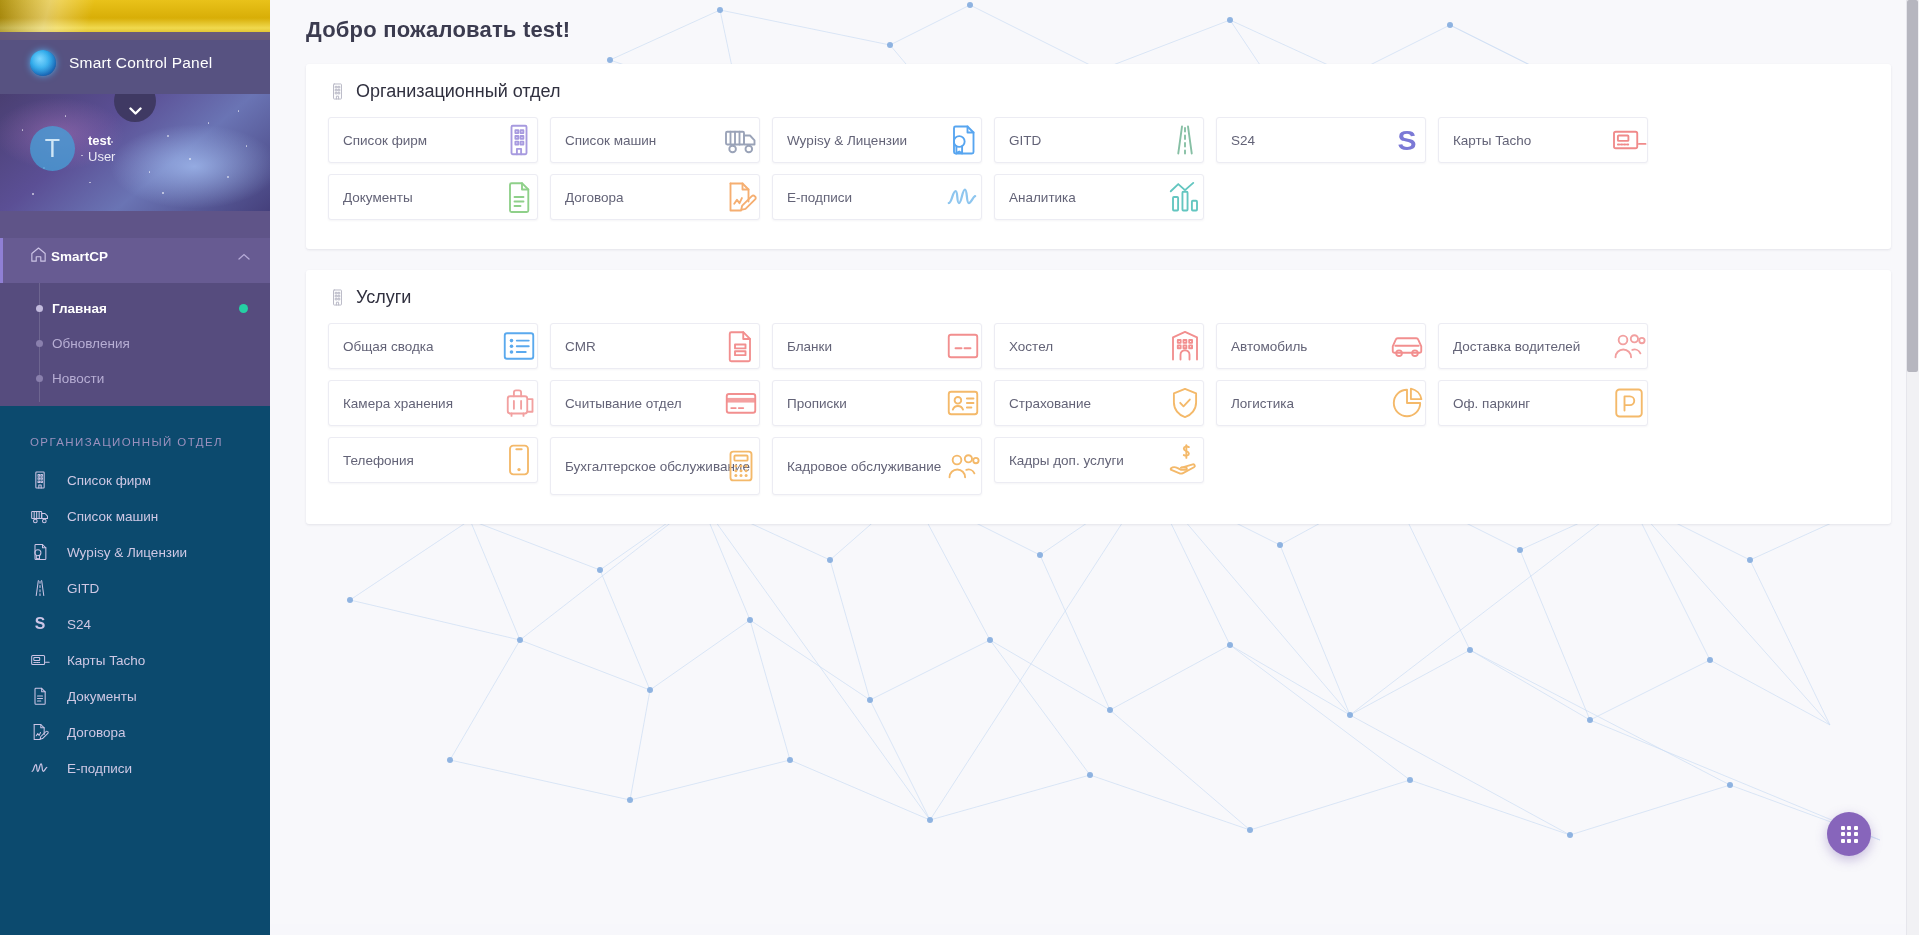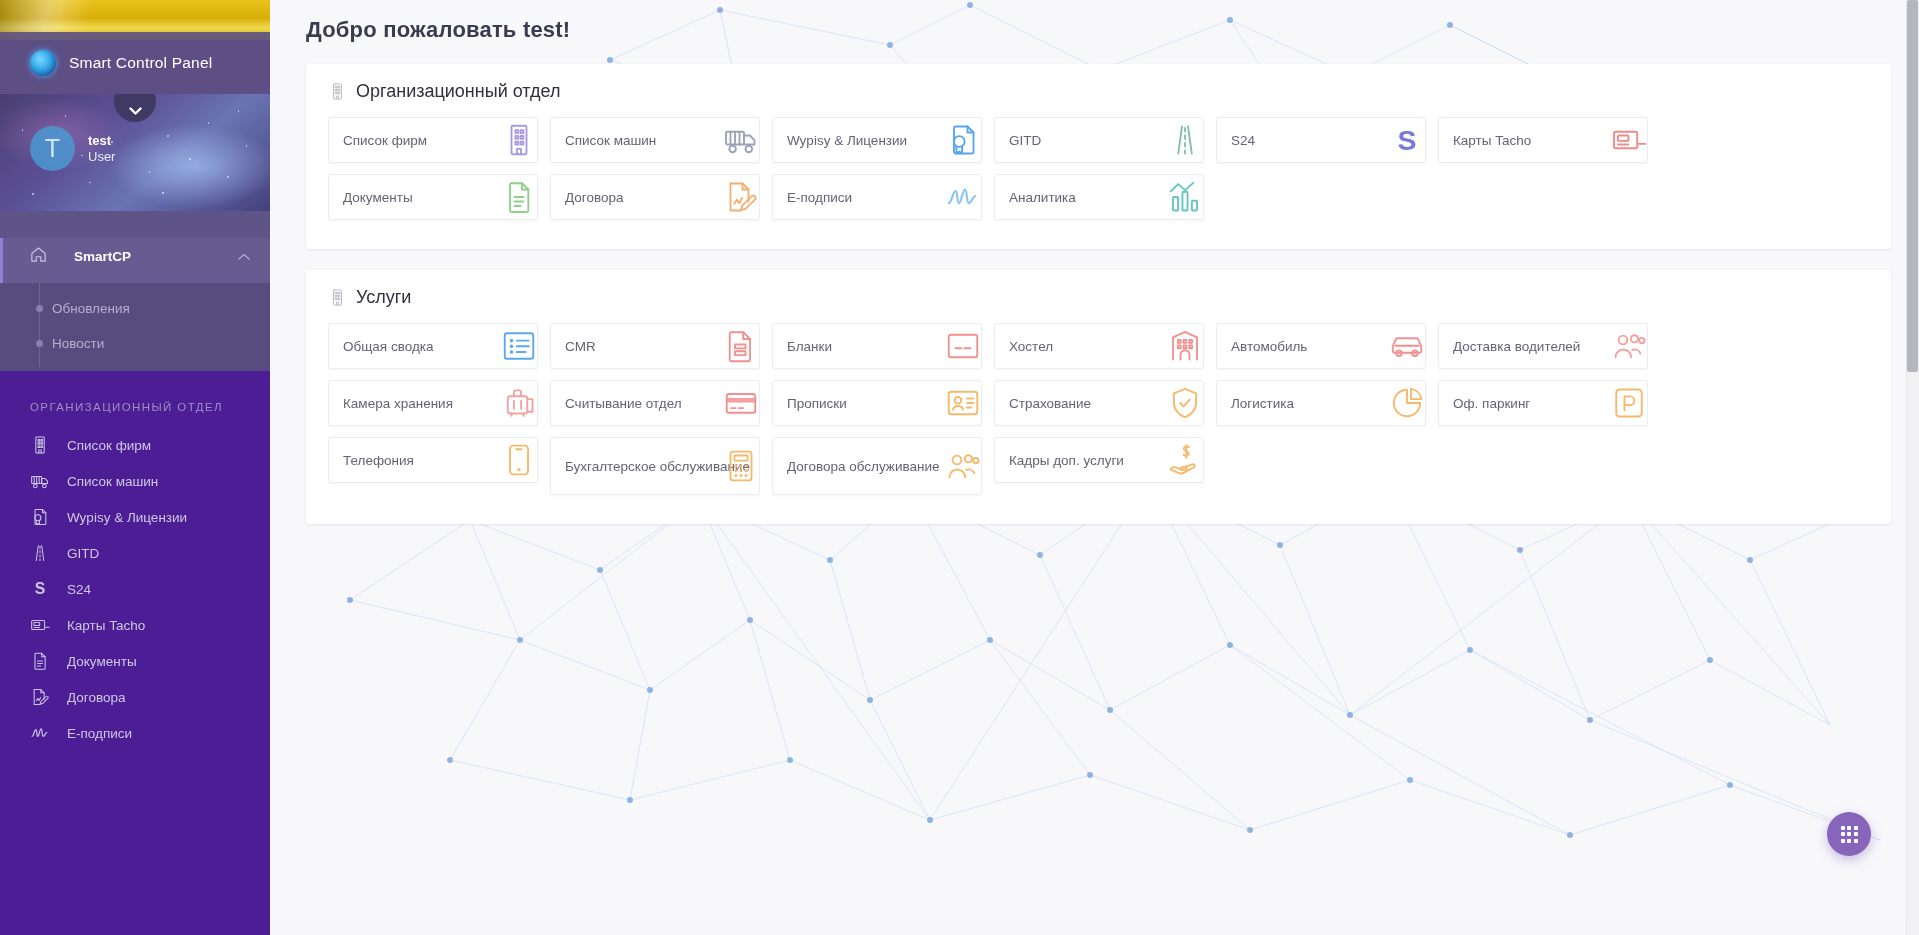--- a/index.html
+++ b/index.html
@@ -8,21 +8,21 @@
     overflow: hidden;
     font-family: "Liberation Sans", sans-serif;
     background: #f7f7fb;
   }
   #app { position: relative; width: 1919px; height: 935px; display: flex; }
 
   
   .sidebar {
     width: 270px; height: 935px;
     position: relative;
-    background: #4c1d95;
+    background: #0c4a6e;
     flex: 0 0 270px;
     overflow: hidden;
     z-index: 5;
   }
   .sb-flagstrip {
     position: absolute; top: 0; left: 0; width: 270px; height: 40px;
     background:
       linear-gradient(105deg, rgba(255,255,255,.0) 0%, rgba(255,255,255,.35) 18%, rgba(255,255,255,0) 34%),
       linear-gradient(98deg, rgba(0,0,0,.25) 0%, rgba(0,0,0,0) 22%),
       linear-gradient(180deg, #e9c21a 0%, #d8ae07 45%, #f0d94e 70%, #cfa400 100%);
@@ -72,21 +72,21 @@
     color: #cfe6f6; font-size: 25px;
     display: flex; align-items: center; justify-content: center;
   }
   .sb-uname { color: #fff; font-size: 13px; font-weight: bold; line-height: 16px; }
   .sb-urole { color: #eceaf5; font-size: 13px; line-height: 16px; }
 
   .sb-scroll { position: absolute; top: 211px; left: 0; width: 270px; bottom: 0; }
   .sb-gap { height: 27px; background: #5f5488; }
 
   .sb-group-head {
-    height: 45px; display: flex; align-items: center; gap: 26px;
+    height: 45px; display: flex; align-items: center; gap: 3px;
     padding: 0 20px 8px 26px;
     background: #675b92; position: relative;
     border-left: 3px solid #8f7fd4;
   }
   .sb-group-head .lbl { color: #fff; font-size: 13.5px; font-weight: bold; flex: 1; }
   .sb-group-head .chev { color: #b6abd8; font-size: 11px; }
   .sb-sub { background: #564c7e; padding: 8px 0 10px 0; position: relative; }
   .sb-sub::before {
     content: ""; position: absolute; left: 39px; top: 0; bottom: 4px; width: 1px;
     background: rgba(255,255,255,.14);
@@ -244,20 +244,25 @@
         </span>
         <span class="lbl">SmartCP</span>
         <span class="chev">
           <svg width="12" height="8" viewBox="0 0 12 8">
               <path d="M1 6 L6 1.6 L11 6" stroke="#b6abd8" stroke-width="1.3" fill="none" stroke-linecap="round"></path>
             </svg>
         </span>
       </div>
 
       <div class="sb-sub">
+        <div class="sb-sub-item active">
+          <span class="dot"></span>
+          <span>Главная</span>
+          <span class="badge"></span>
+        </div>
         <div class="sb-sub-item">
           <span class="dot"></span>
           <span>Обновления</span>
         </div>
         <div class="sb-sub-item">
           <span class="dot"></span>
           <span>Новости</span>
         </div>
       </div>
 
@@ -718,21 +723,21 @@
                   <circle cx="8.6" cy="15.2" r="1" fill="#f4b96a" stroke="none"></circle>
                   <circle cx="12" cy="15.2" r="1" fill="#f4b96a" stroke="none"></circle>
                   <circle cx="15.4" cy="15.2" r="1" fill="#f4b96a" stroke="none"></circle>
                   <circle cx="8.6" cy="18.4" r="1" fill="#f4b96a" stroke="none"></circle>
                   <circle cx="12" cy="18.4" r="1" fill="#f4b96a" stroke="none"></circle>
                   <circle cx="15.4" cy="18.4" r="1" fill="#f4b96a" stroke="none"></circle>
                 </svg>
               </span>
             </div>
             <div class="card tall">
-              <span class="c-label">Договора обслуживание</span>
+              <span class="c-label">Кадровое обслуживание</span>
               <span class="c-ic">
                 <svg width="36" height="36" viewBox="0 0 24 24" fill="none" stroke="#f4b96a" stroke-width="1.25" stroke-linecap="round" stroke-linejoin="round">
                   <circle cx="8" cy="8" r="2.9"></circle>
                   <circle cx="15.6" cy="7.2" r="2.4"></circle>
                   <circle cx="20.6" cy="8.4" r="1.8"></circle>
                   <path d="M3 19.5a5.2 5.2 0 0 1 10.4 0"></path>
                   <path d="M14.2 14.6a4.4 4.4 0 0 1 5.4 2.3"></path>
                 </svg>
               </span>
             </div>

